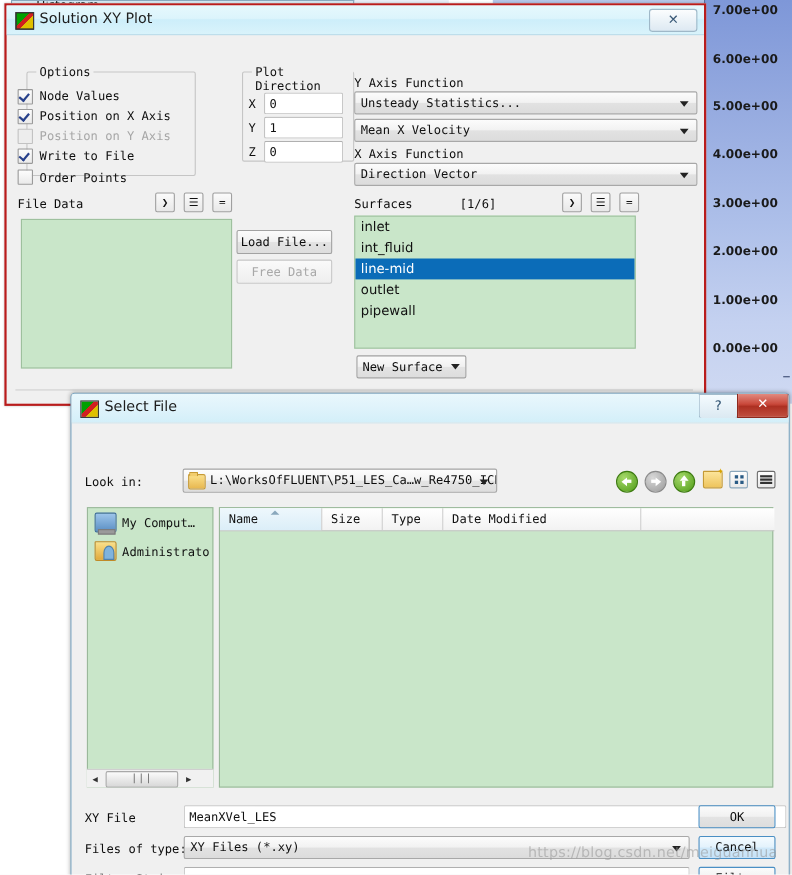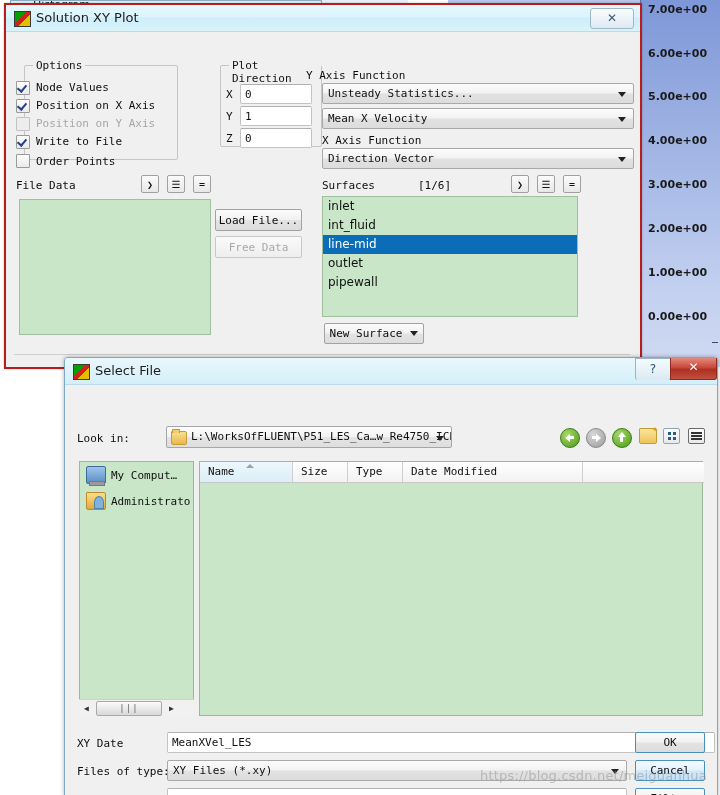--- a/index.html
+++ b/index.html
@@ -350,21 +350,21 @@
       </div>
       <div id="plot-direction-fields">
           <div class="lbl" style="left: 220px; top: 56px;">X</div>
           <div class="txtfield" style="left: 234px; top: 52px; width: 72px; height: 20px;">0</div>
           <div class="lbl" style="left: 220px; top: 78px;">Y</div>
           <div class="txtfield" style="left: 234px; top: 74px; width: 72px; height: 20px;">1</div>
           <div class="lbl" style="left: 220px; top: 100px;">Z</div>
           <div class="txtfield" style="left: 234px; top: 96px; width: 72px; height: 20px;">0</div>
         </div>
 
-      <div class="lbl" style="left:300px; top:37px;">Y Axis Function</div>
+      <div class="lbl" style="left:316px; top:37px;">Y Axis Function</div>
       <div class="combo" style="left:316px; top:51px; width:312px;">
         <span>Unsteady Statistics...</span>
         <span class="caret"></span>
       </div>
       <div class="combo" style="left:316px; top:76px; width:312px;">
         <span>Mean X Velocity</span>
         <span class="caret"></span>
       </div>
 
       <div class="lbl" style="left:316px; top:102px;">X Axis Function</div>
@@ -493,21 +493,21 @@
           <div id="sf-columns" style="display:flex;">
               <div class="cell active" style="width: 93px;"><span class="sortarrow"></span><span>Name</span></div>
               <div class="cell" style="width: 55px;"><span>Size</span></div>
               <div class="cell" style="width: 55px;"><span>Type</span></div>
               <div class="cell" style="width: 180px;"><span>Date Modified</span></div>
             </div>
         </div>
       </div>
 
       <div id="sf-fields">
-          <div class="lbl" style="left: 12px; top: 352px;">XY Date</div>
+          <div class="lbl" style="left: 12px; top: 352px;">XY File</div>
           <div class="txtfield" style="left: 102px; top: 347px; width: 548px; height: 21px;">MeanXVel_LES</div>
           <div class="lbl" style="left: 12px; top: 380px;">Files of type:</div>
           <div class="combo" style="left: 102px; top: 375px; width: 460px;"><span>XY Files (*.xy)</span><span class="caret"></span></div>
           <div class="lbl" style="left: 12px; top: 408px;">Filter String</div>
           <div class="txtfield" style="left: 102px; top: 403px; width: 460px; height: 21px;"></div>
         </div>
       <div id="sf-actions">
           <div class="bluebtn" style="left: 570px; top: 347px; width: 70px; height: 21px;">OK</div>
           <div class="bluebtn accent" style="left: 570px; top: 375px; width: 70px; height: 21px;">Cancel</div>
           <div class="bluebtn" style="left: 570px; top: 403px; width: 70px; height: 21px;">Filter</div>

